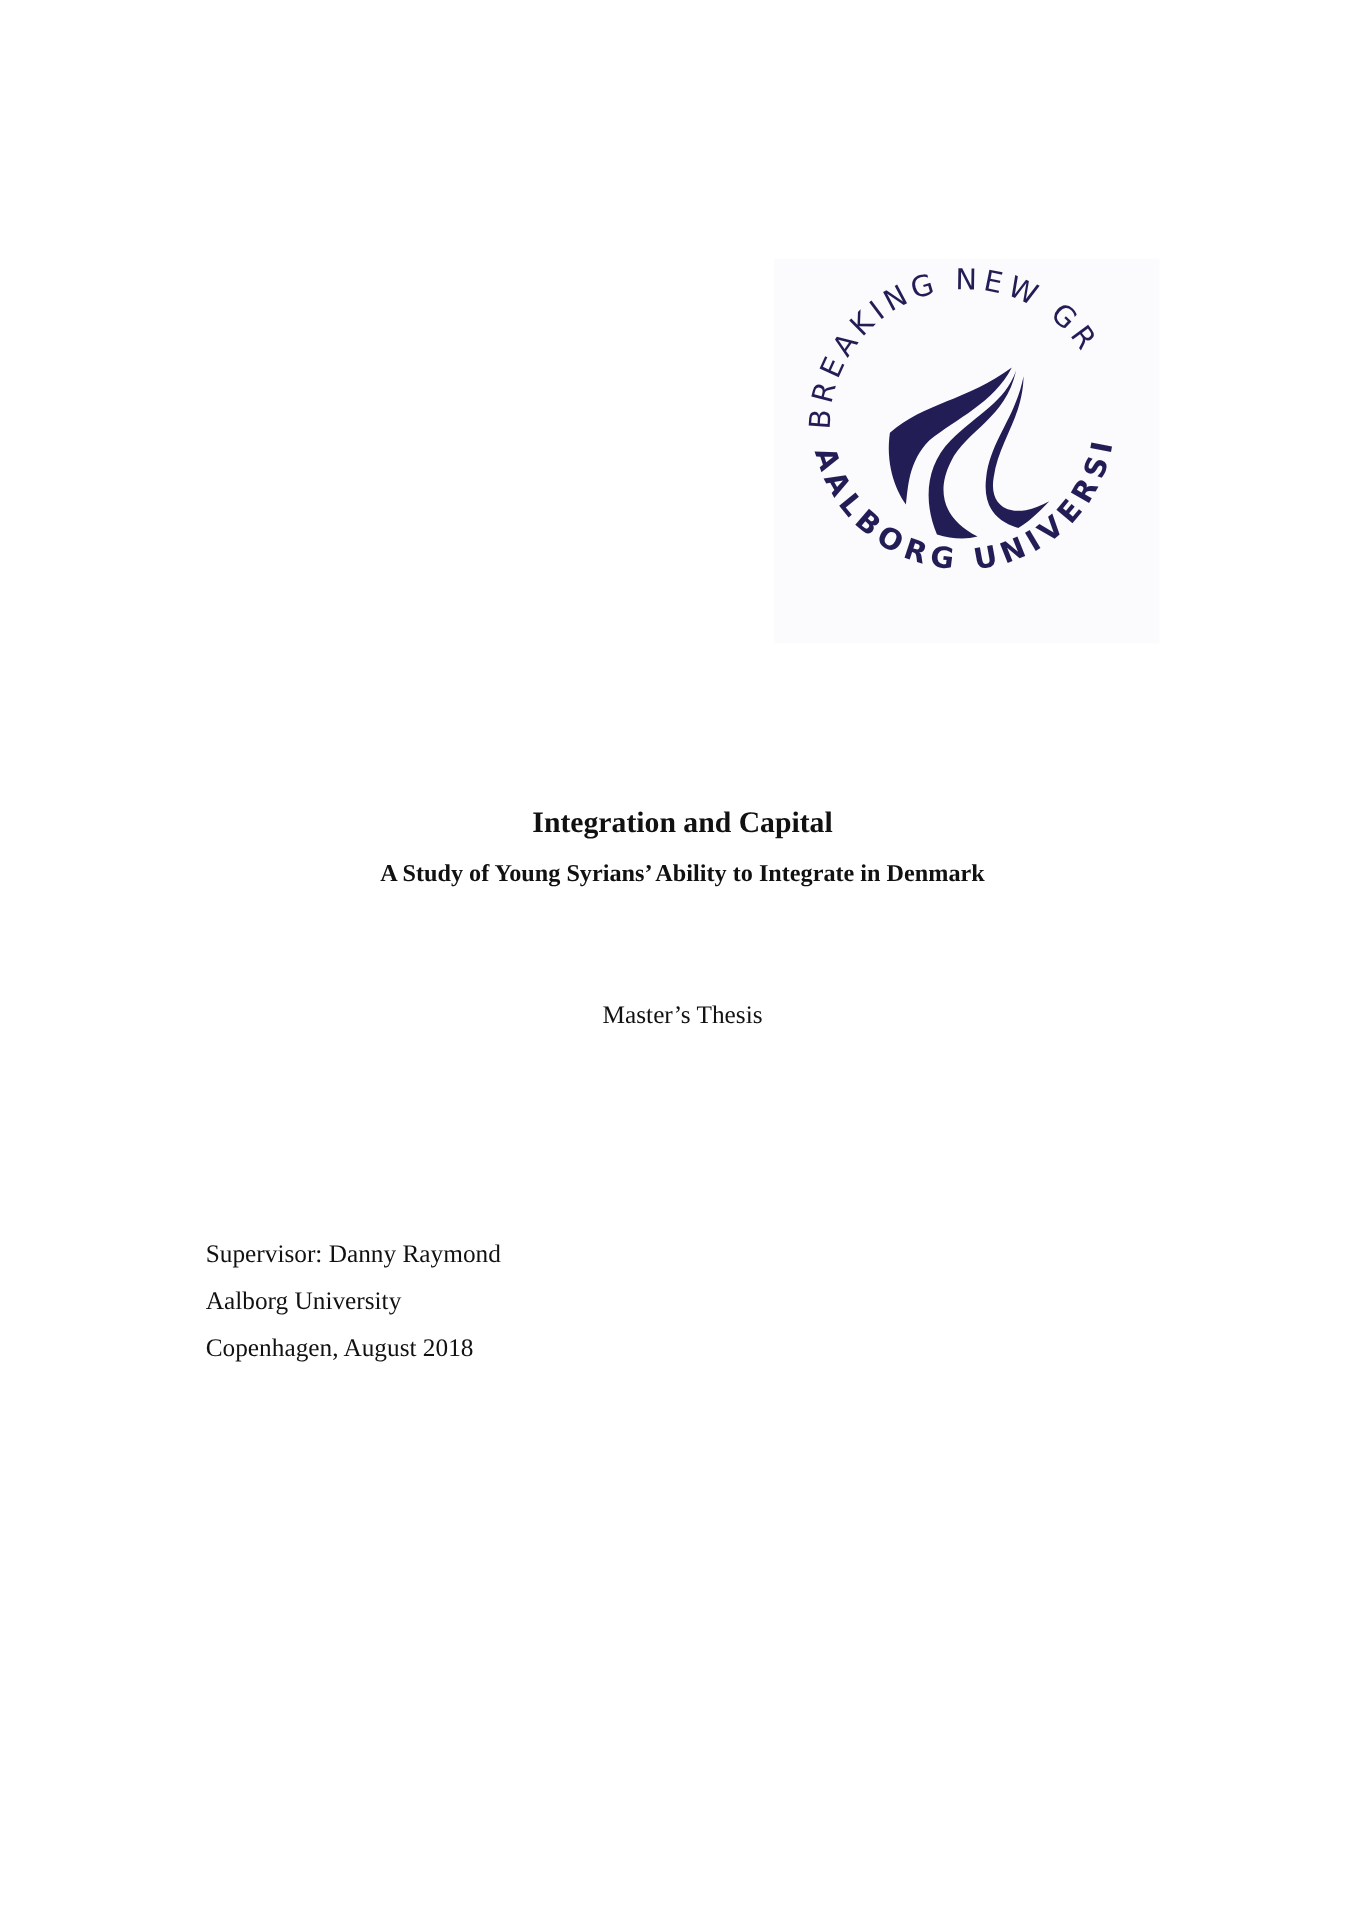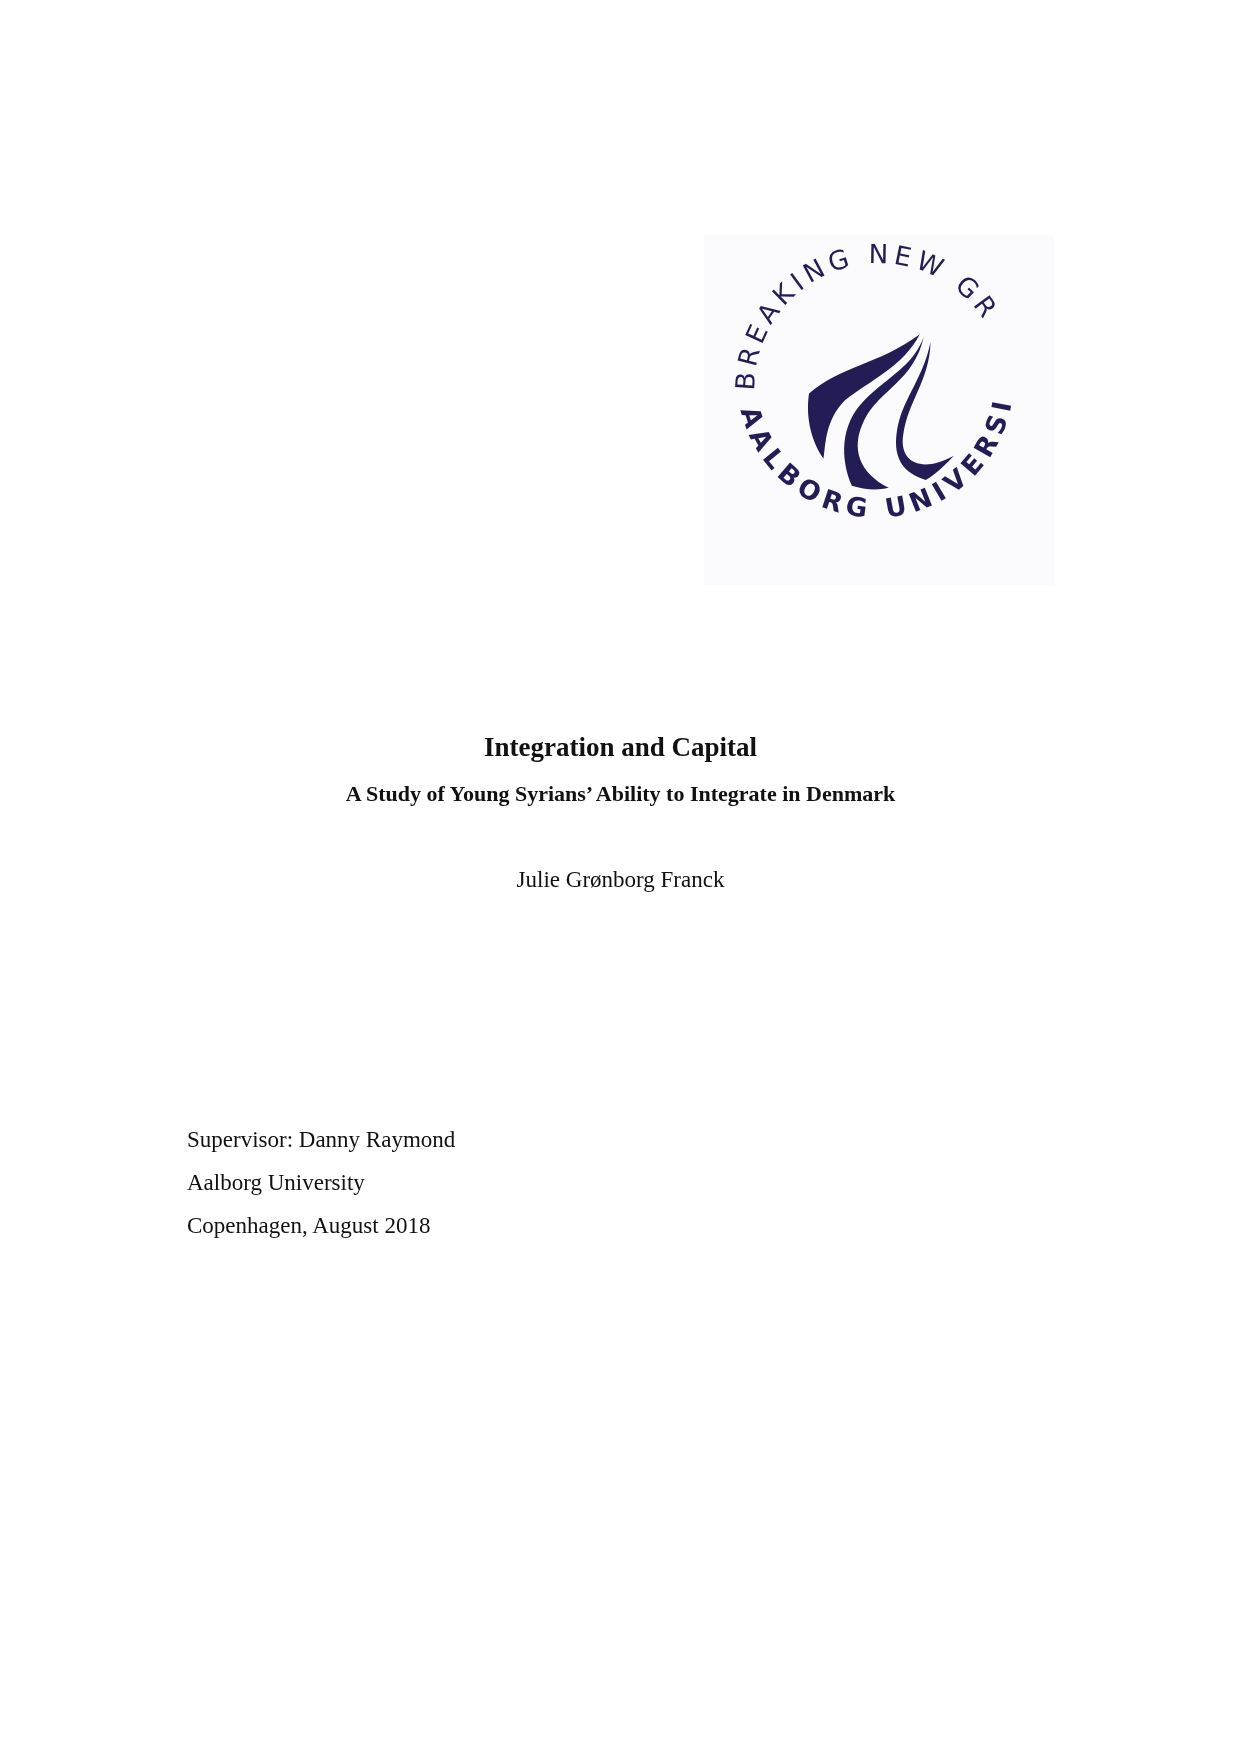--- a/index.html
+++ b/index.html
@@ -41,19 +41,19 @@
         <path d="M 108 163 C 140 135 180 133 222 102 C 205 135 170 150 145 170 C 125 190 125 215 123 230 C 112 215 104 190 108 163 Z"></path>
         <path d="M 226 105 C 216 150 180 160 165 190 C 150 220 160 245 190 260 C 178 263 165 262 152 258 C 140 230 140 195 165 170 C 190 145 215 135 226 105 Z"></path>
         <path d="M 233 110 C 232 150 210 170 205 205 C 200 235 225 245 257 227 C 245 240 235 248 228 252 C 205 245 195 230 198 205 C 202 170 225 150 233 110 Z"></path>
       </g>
     </svg>
   </div>
 
   <div class="center-block title">Integration and Capital</div>
   <div class="center-block subtitle">A Study of Young Syrians’ Ability to Integrate in Denmark</div>
 
-  <div class="center-block meta-line author">Julie Grønborg Franck</div>
+  <div class="center-block meta-line degree">Master’s Thesis</div>
 
   <div class="left-block supervisor">Supervisor: Danny Raymond</div>
   <div class="left-block university">Aalborg University</div>
   <div class="left-block place-date">Copenhagen, August 2018</div>
 
 </div>
 
 </body></html>

